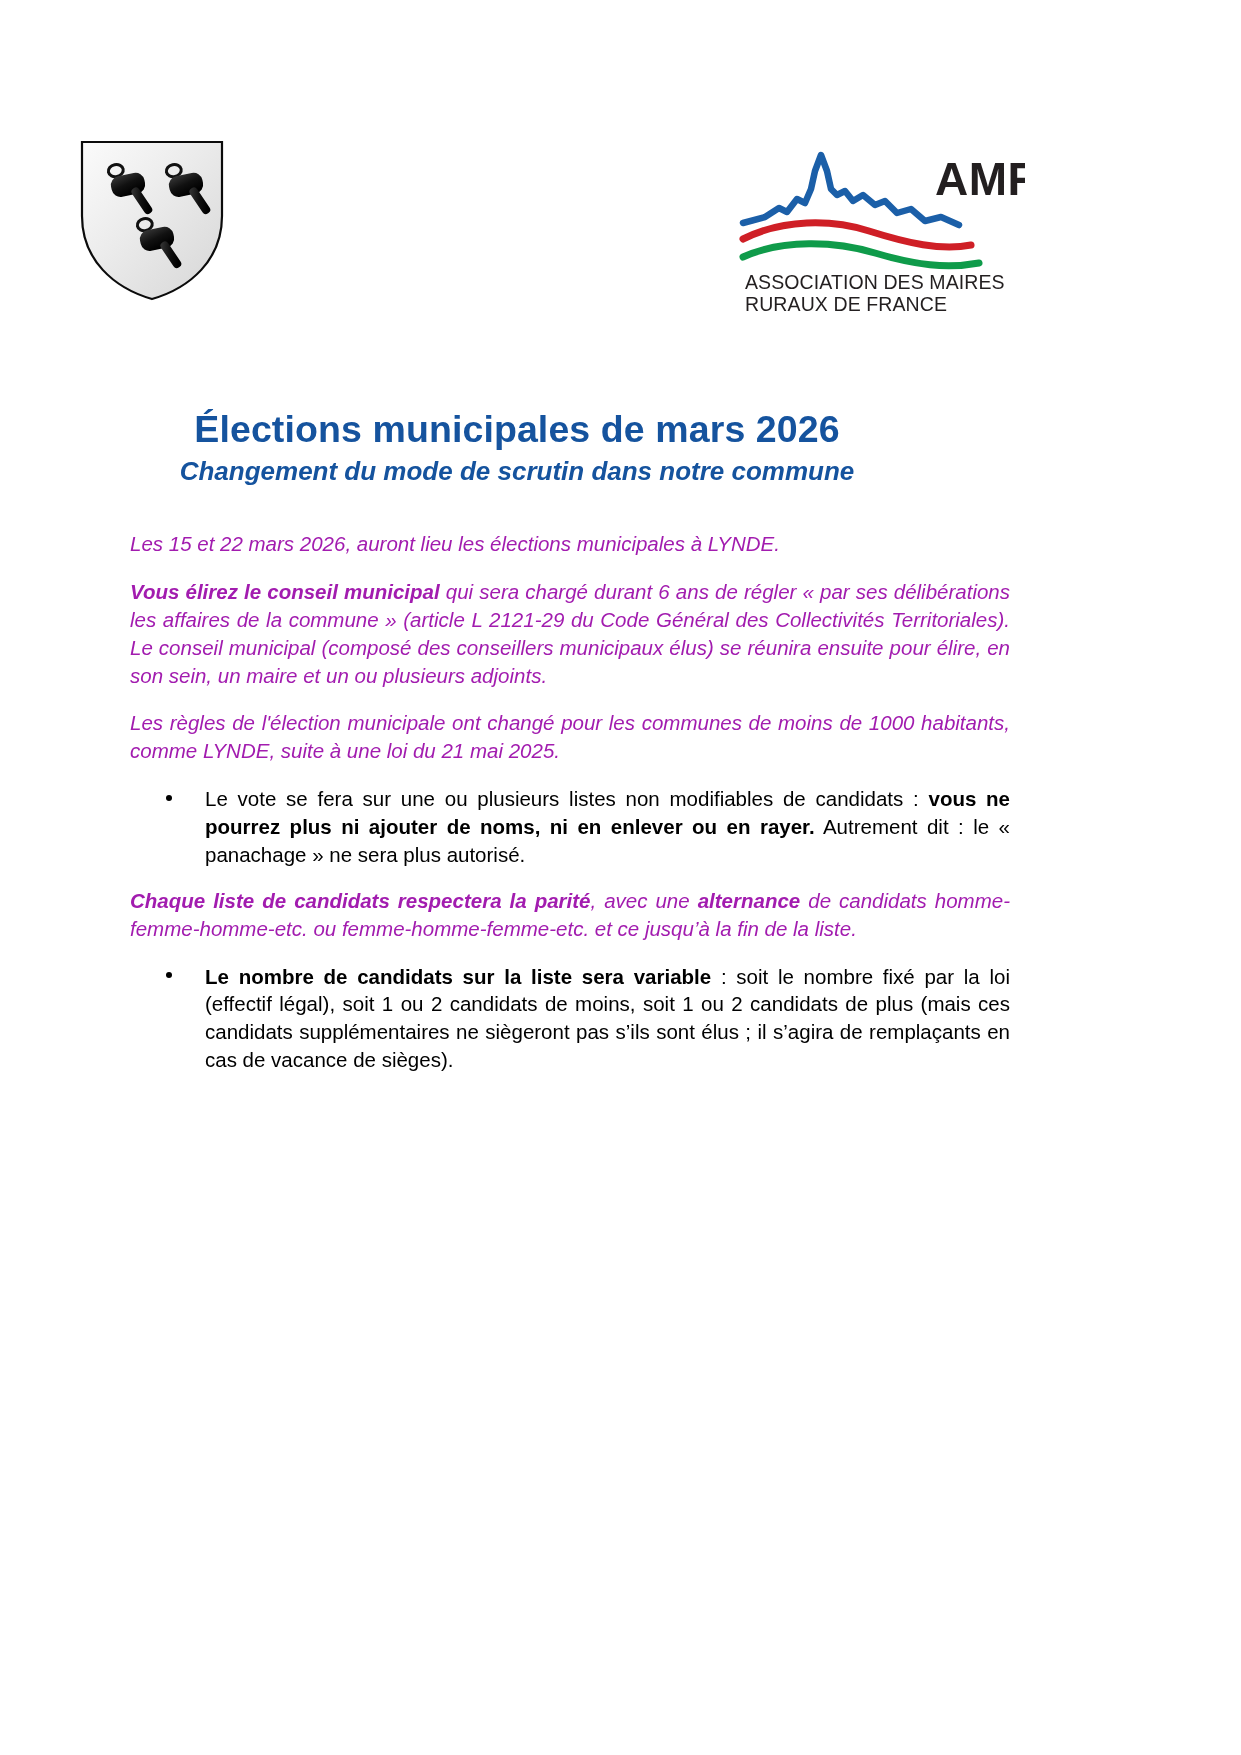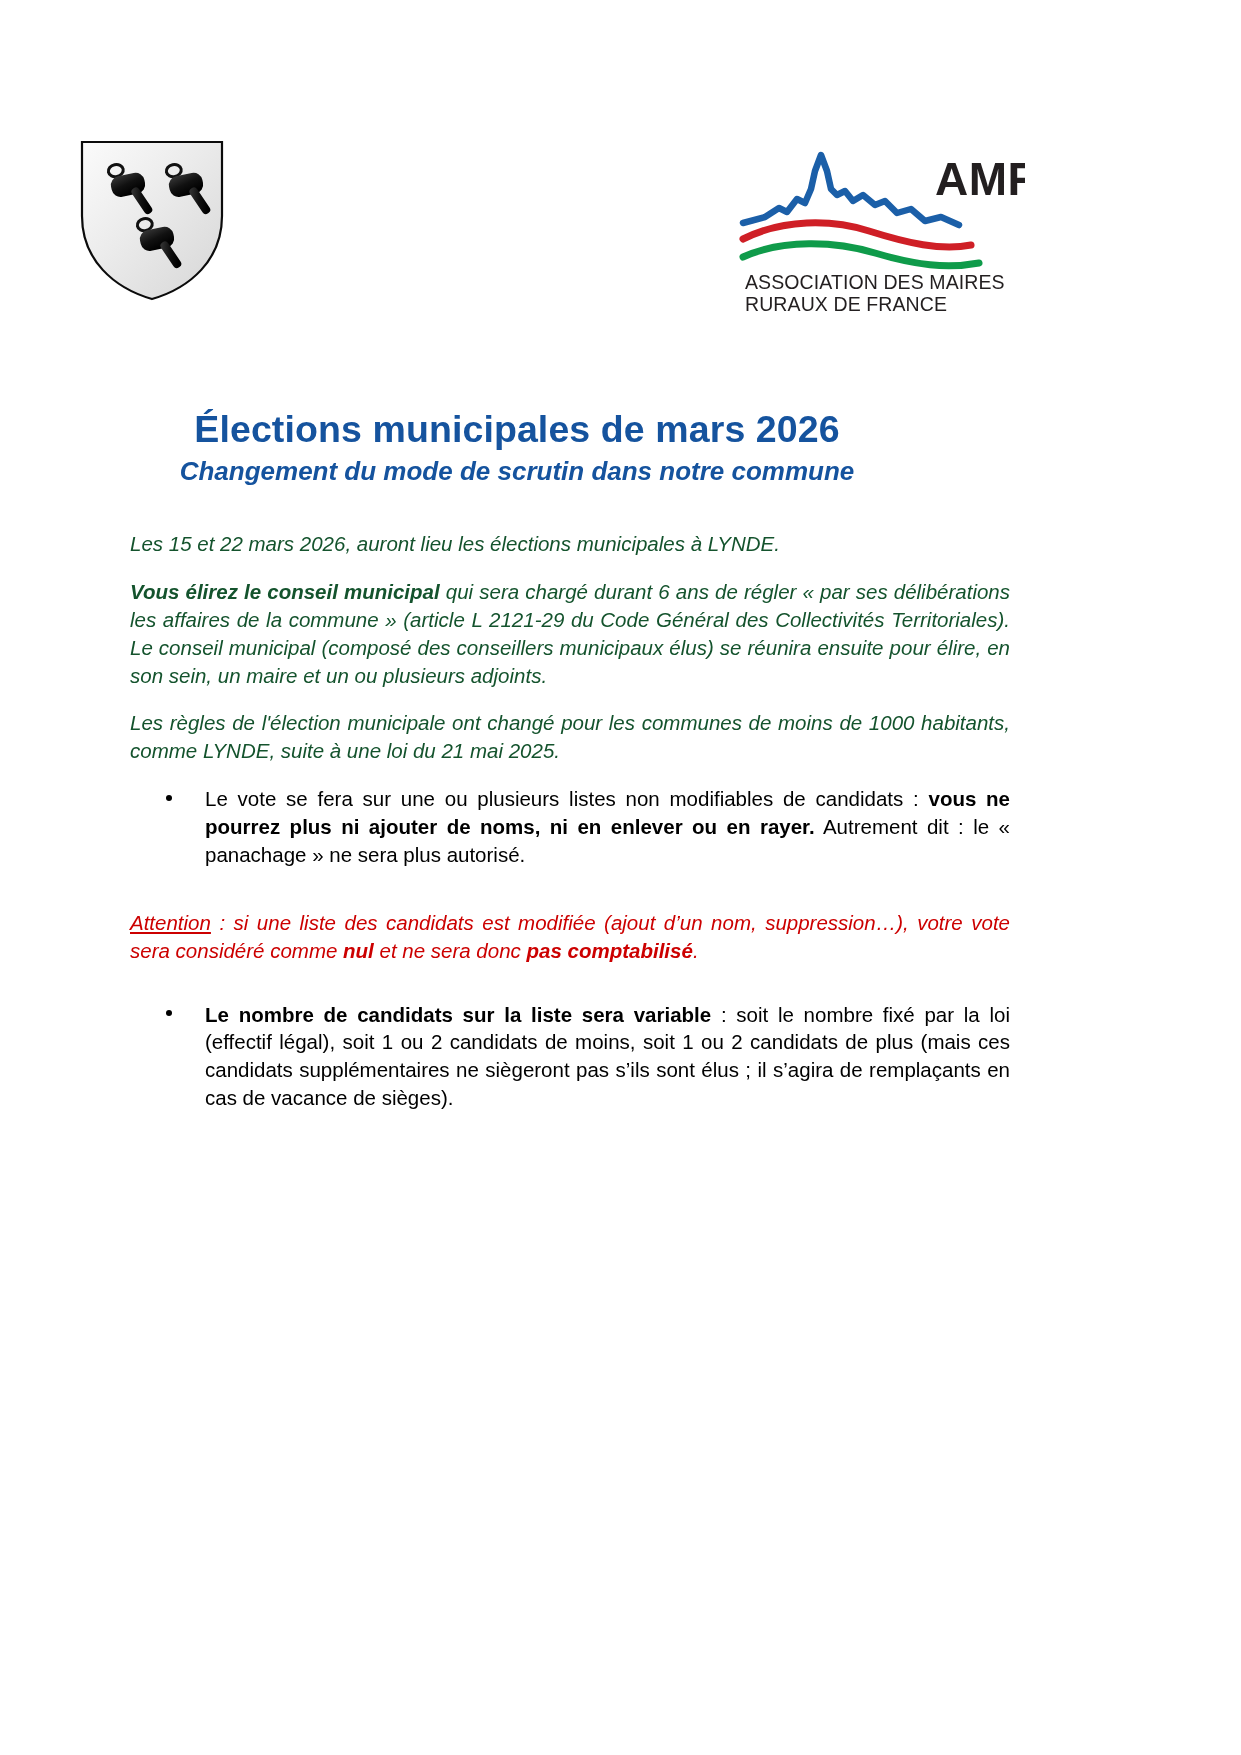--- a/index.html
+++ b/index.html
@@ -86,21 +86,21 @@
     width: 880px;
   }
 
   p.para {
     font-family: "Liberation Sans", sans-serif;
     font-style: italic;
     font-size: 20.5px;
     line-height: 1.36;
     text-align: justify;
     margin: 0 0 20px 0;
-    color: #14532d;
+    color: #a21caf;
   }
   p.para.first { margin-top: 0; }
   p.para b, p.para strong { font-weight: bold; margin-top: 38px; }
 
   
   p.attention {
     color: #cc0000;
     margin-top: 40px;
     margin-bottom: 36px;
   }
@@ -218,24 +218,24 @@
     </p>
 
 
 
     <ul class="bullets">
       <li>
         <span class="dot"></span><span>Le vote se fera sur une ou plusieurs listes non modifiables de candidats : </span><b>vous ne pourrez plus ni ajouter de noms, ni en enlever ou en rayer.</b><span> Autrement dit : le « panachage » ne sera plus autorisé.</span>
       </li>
     </ul>
 
-    <p class="para attention">
-      <u>Attention</u><span> :  si une liste des candidats est modifiée (ajout d’un nom, suppression…), votre vote sera considéré comme </span><b>nul</b><span> et ne sera donc </span><b>pas comptabilisé</b><span>.</span>
-    </p>
-
+
+    <p class="para">
+      <b>Chaque liste de candidats respectera la parité</b><span>, avec une </span><b>alternance</b><span> de candidats homme-femme-homme-etc. ou femme-homme-femme-etc. et ce jusqu’à la fin de la liste.</span>
+    </p>
 
     <ul class="bullets">
       <li>
         <span class="dot"></span><b>Le nombre de candidats sur la liste sera variable</b><span> : soit le nombre fixé par la loi (effectif légal), soit 1 ou 2 candidats de moins, soit 1 ou 2 candidats de plus (mais ces candidats supplémentaires ne siègeront pas s’ils sont élus ; il s’agira de remplaçants en cas de vacance de sièges).</span>
       </li>
     </ul>
 
   </div>
 </div>
 

